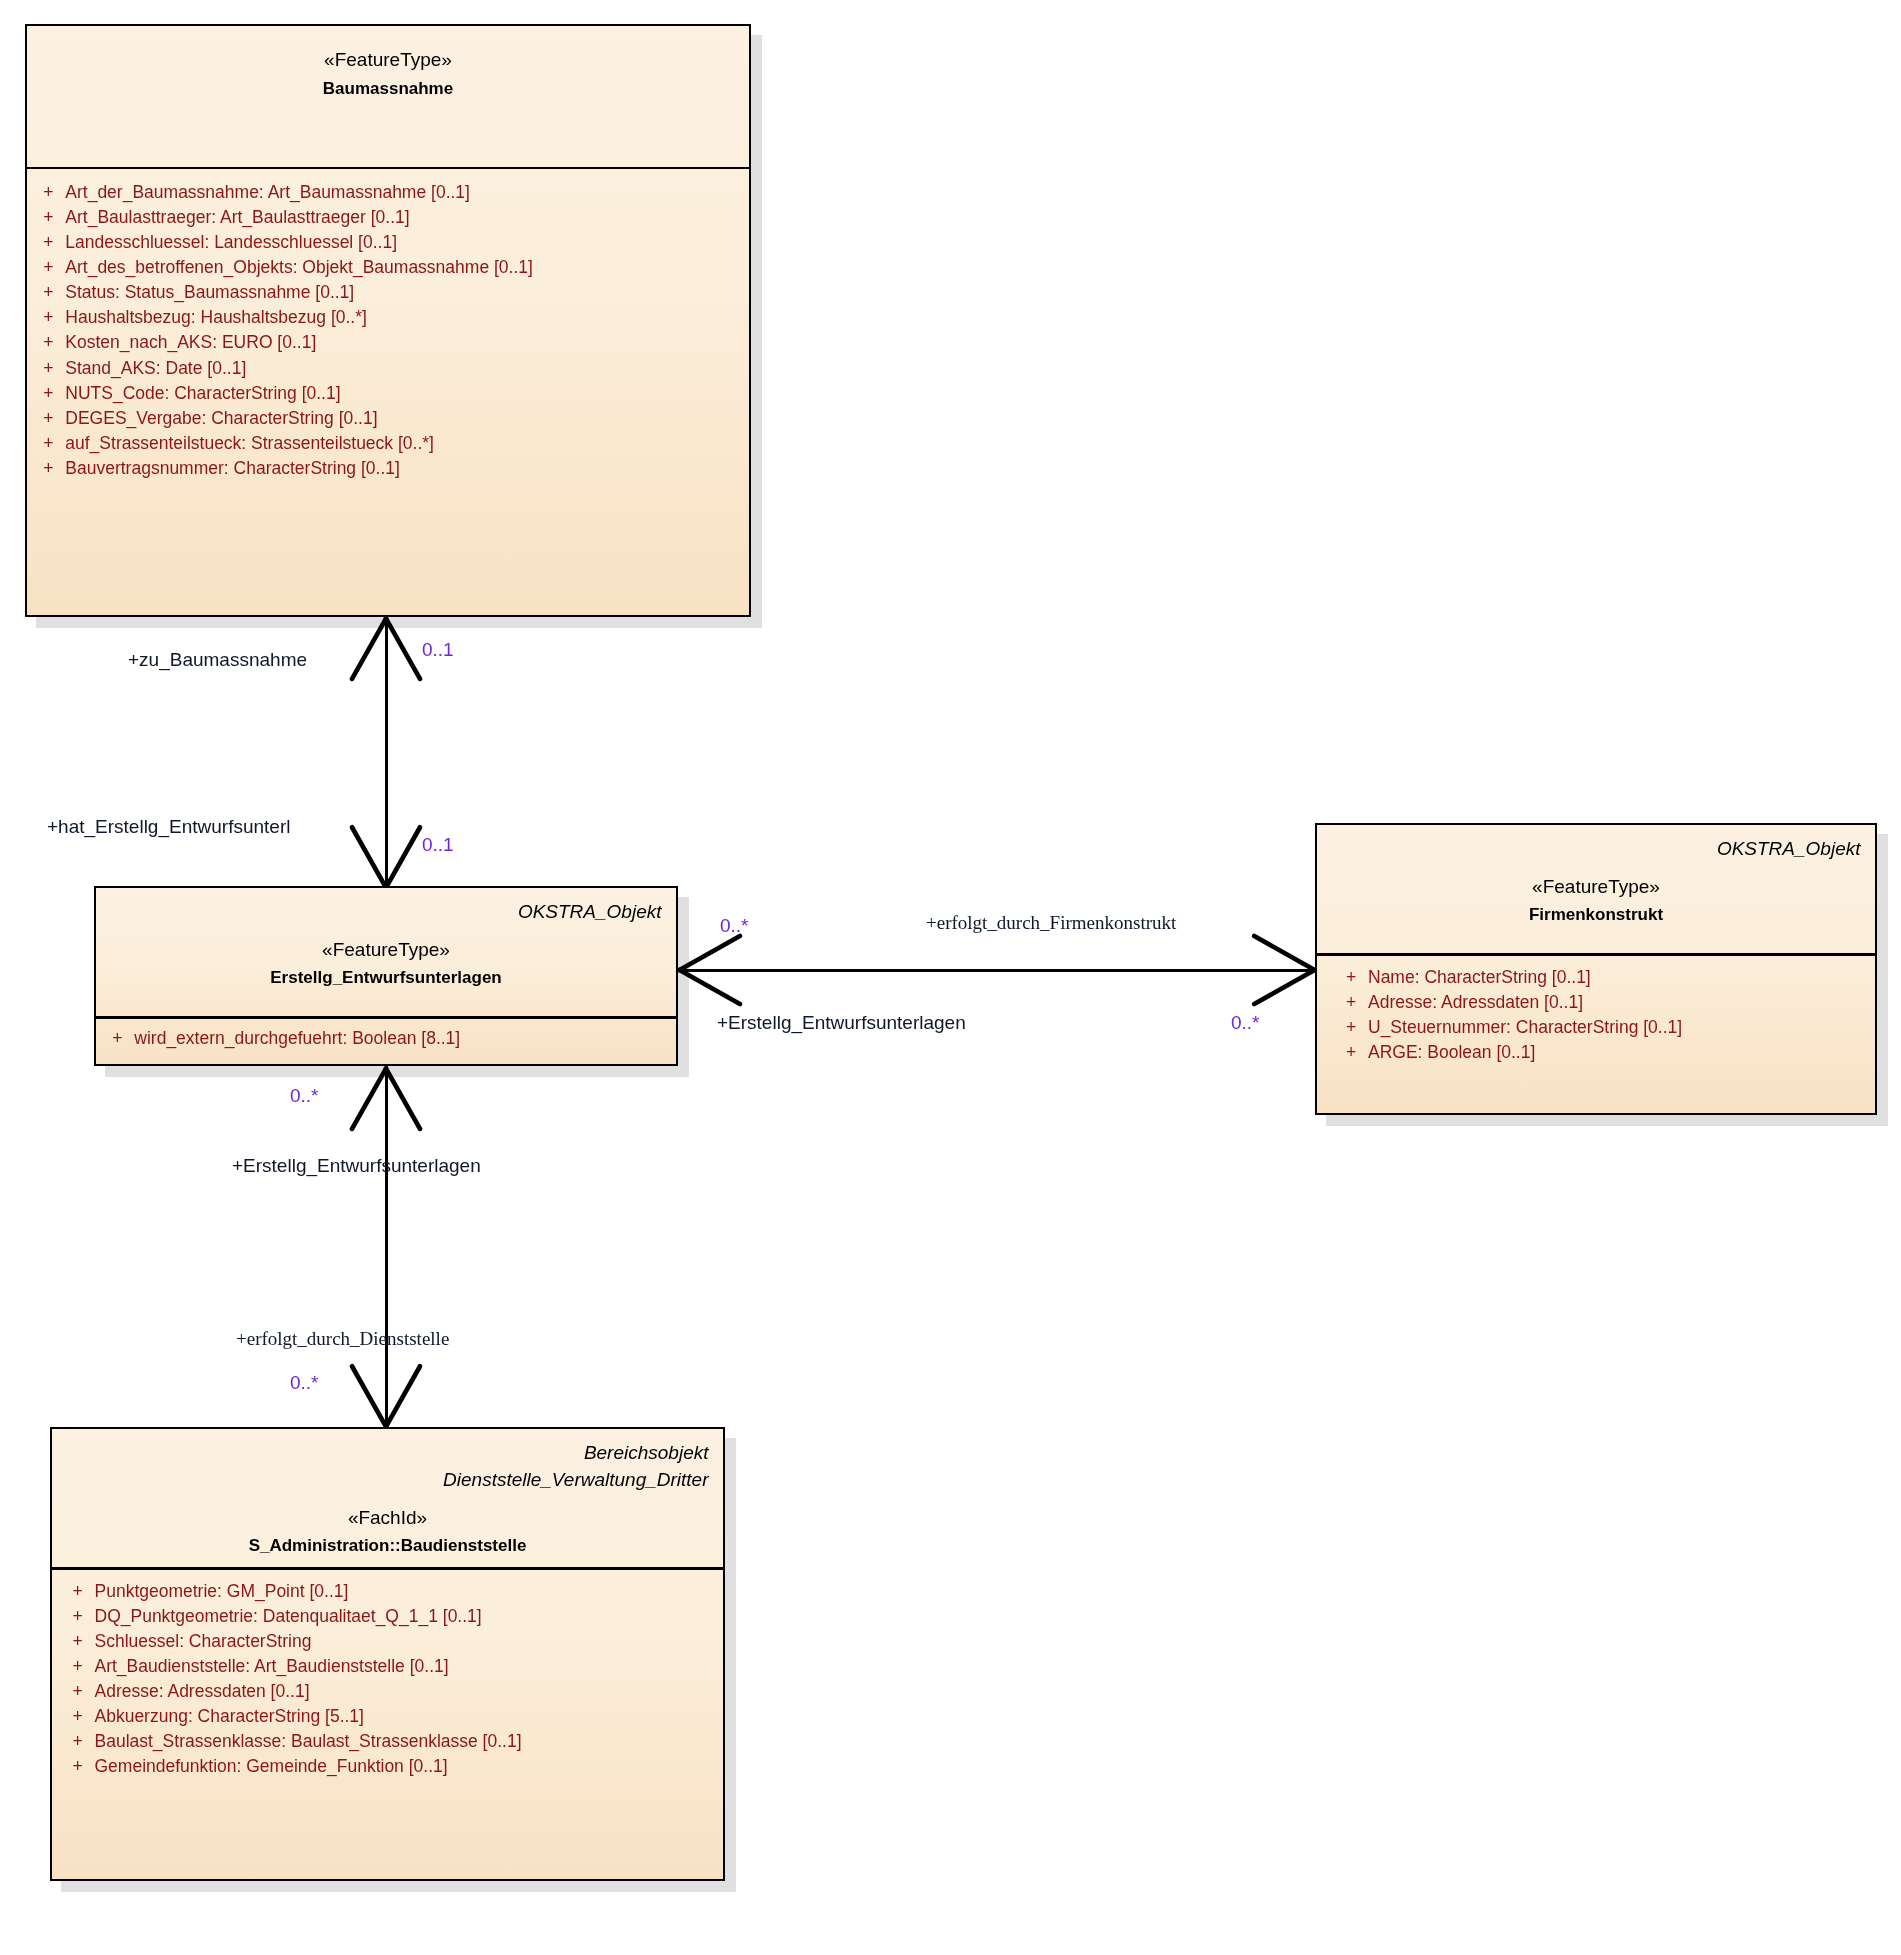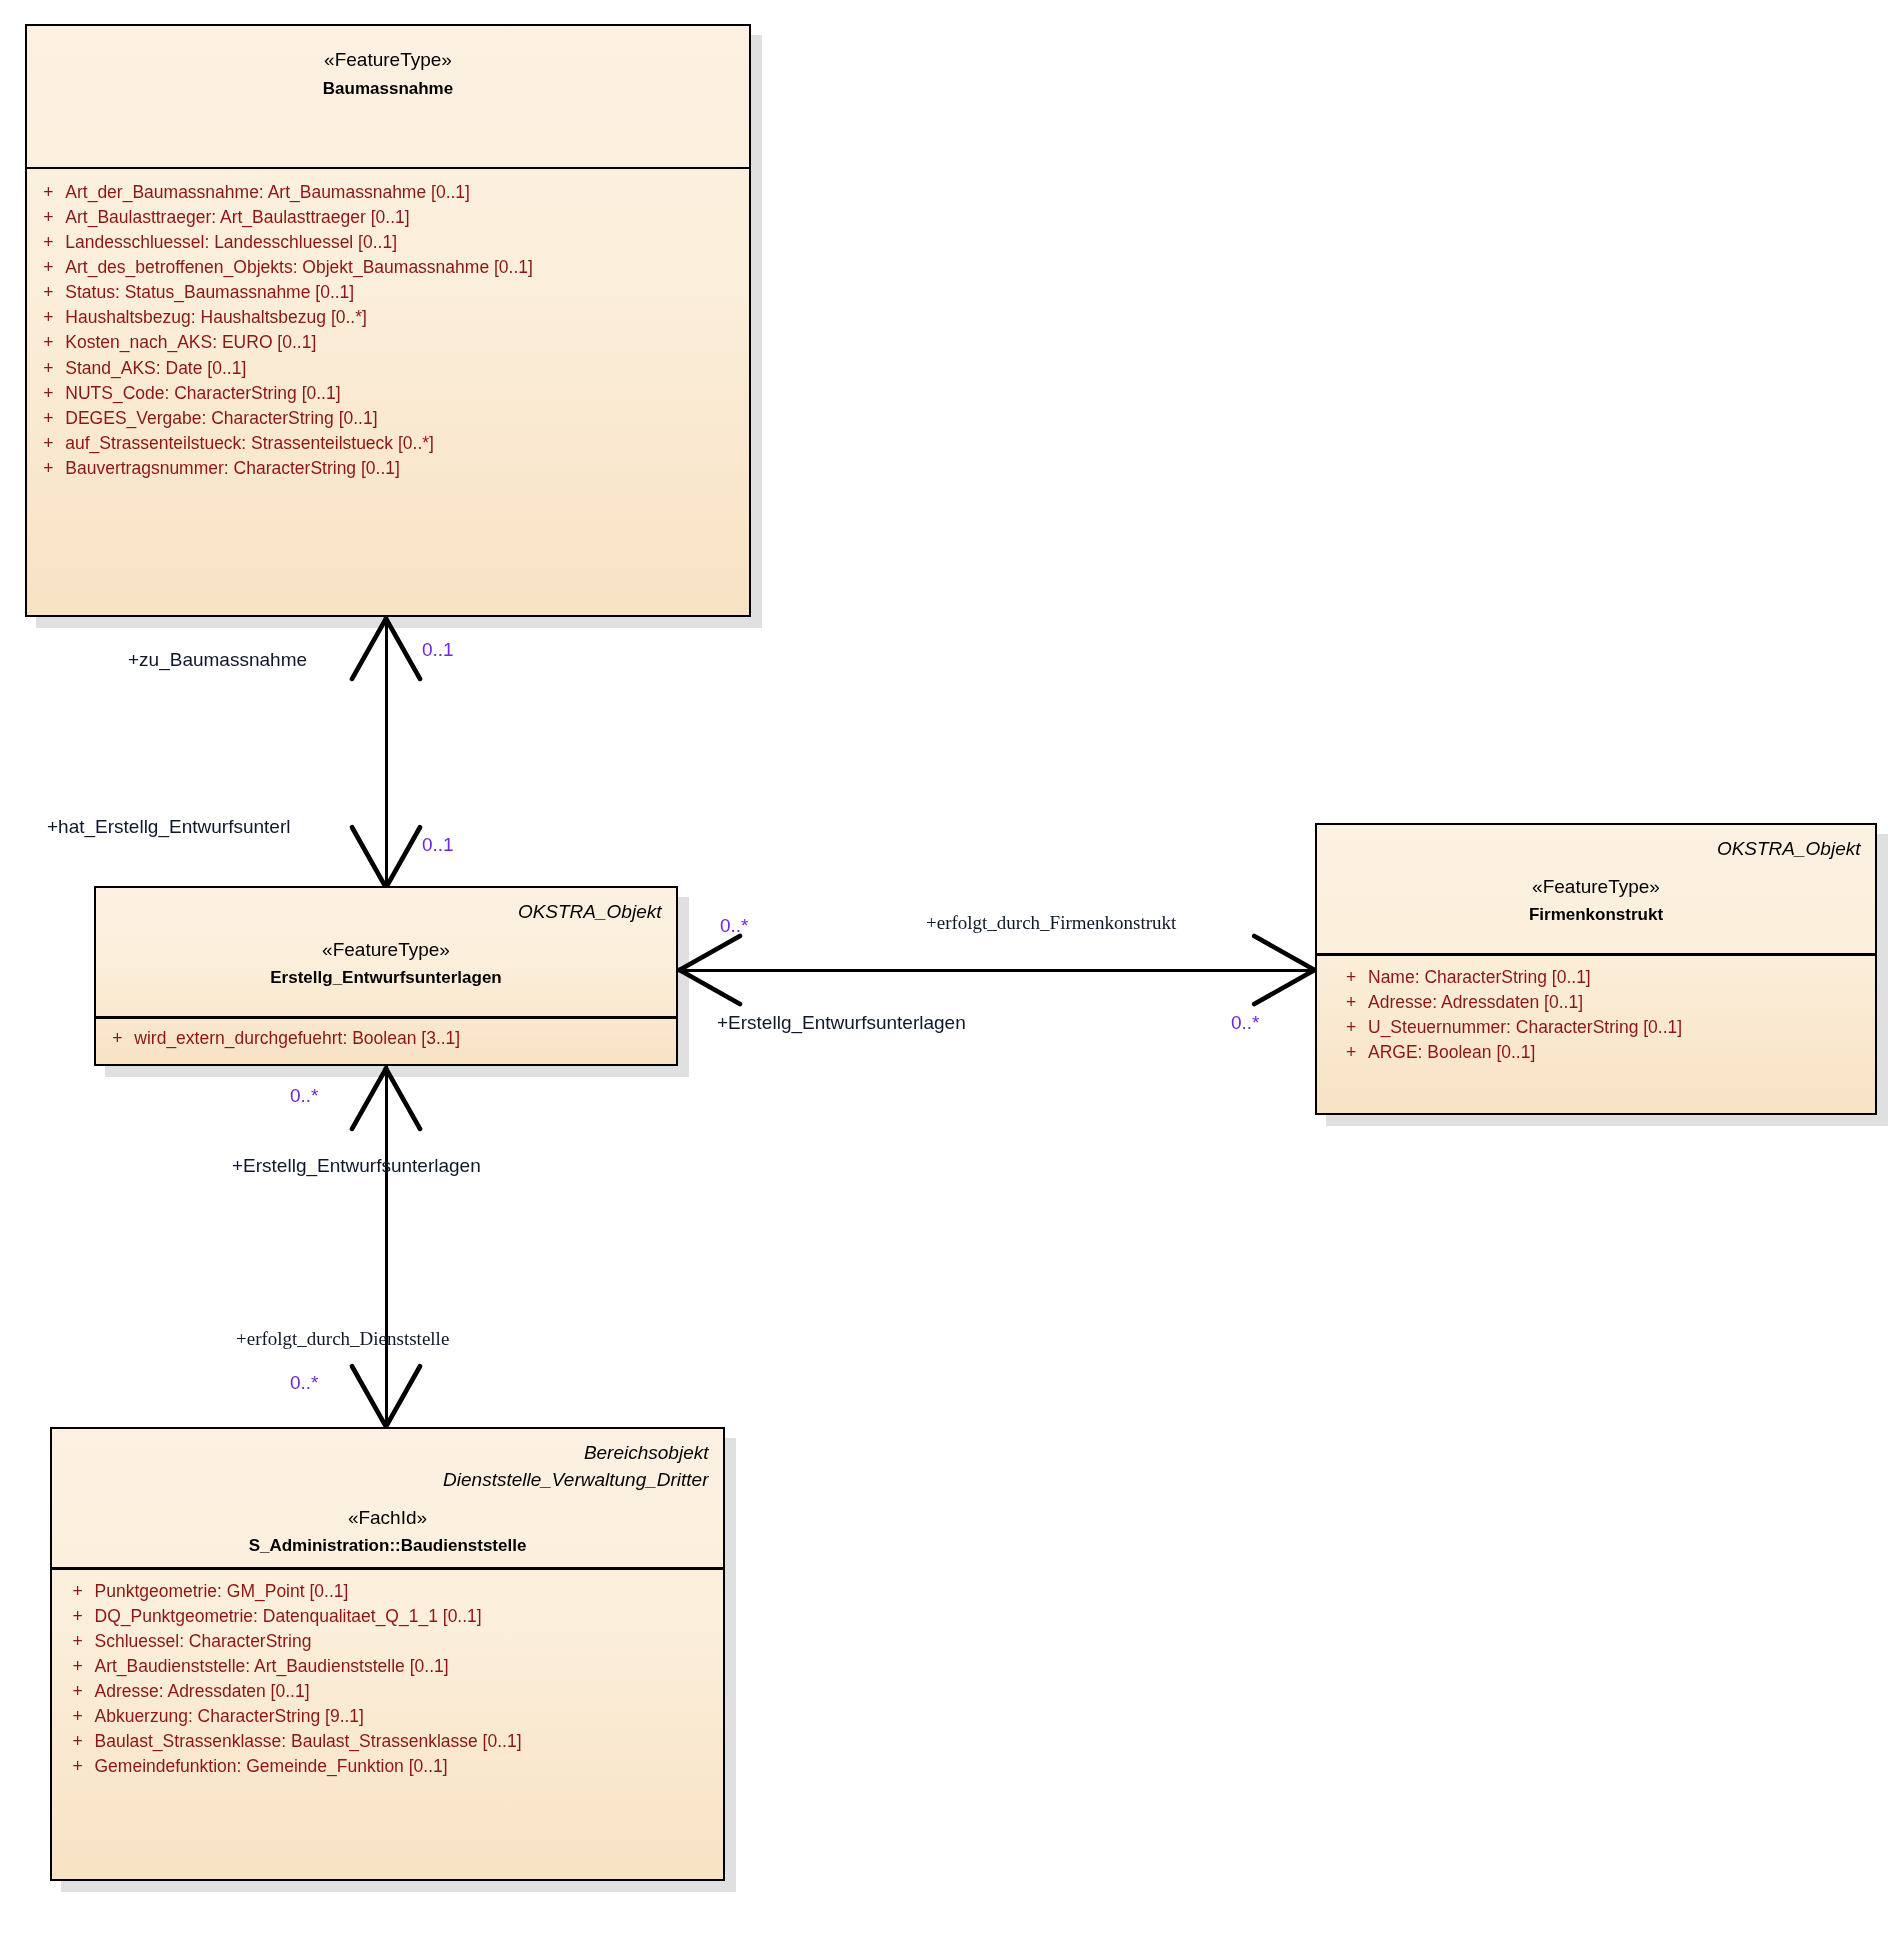--- a/index.html
+++ b/index.html
@@ -237,21 +237,21 @@
 <div class="uml-class" style="left:94px; top:886px; width:584px; height:180px;">
   <div class="uml-header" style="height:128px;">
     <div class="uml-namespace">OKSTRA_Objekt</div>
     <div class="uml-stereotype">«FeatureType»</div>
     <div class="uml-name">Erstellg_Entwurfsunterlagen</div>
   </div>
   <div class="uml-divider"></div>
   <div class="uml-attrs" style="padding-top:7.7px;">
     <div class="attr-row">
       <span class="attr-vis">+</span>
-      <span class="attr-text">wird_extern_durchgefuehrt: Boolean [3..1]</span>
+      <span class="attr-text">wird_extern_durchgefuehrt: Boolean [8..1]</span>
     </div>
   </div>
 </div>
 
 <div class="uml-class" style="left:1315px; top:823px; width:562px; height:292px;">
   <div class="uml-header" style="height:128px;">
     <div class="uml-namespace">OKSTRA_Objekt</div>
     <div class="uml-stereotype">«FeatureType»</div>
     <div class="uml-name">Firmenkonstrukt</div>
   </div>
@@ -300,21 +300,21 @@
     <div class="attr-row">
       <span class="attr-vis">+</span>
       <span class="attr-text">Art_Baudienststelle: Art_Baudienststelle [0..1]</span>
     </div>
     <div class="attr-row">
       <span class="attr-vis">+</span>
       <span class="attr-text">Adresse: Adressdaten [0..1]</span>
     </div>
     <div class="attr-row">
       <span class="attr-vis">+</span>
-      <span class="attr-text">Abkuerzung: CharacterString [9..1]</span>
+      <span class="attr-text">Abkuerzung: CharacterString [5..1]</span>
     </div>
     <div class="attr-row">
       <span class="attr-vis">+</span>
       <span class="attr-text">Baulast_Strassenklasse: Baulast_Strassenklasse [0..1]</span>
     </div>
     <div class="attr-row">
       <span class="attr-vis">+</span>
       <span class="attr-text">Gemeindefunktion: Gemeinde_Funktion [0..1]</span>
     </div>
   </div>

